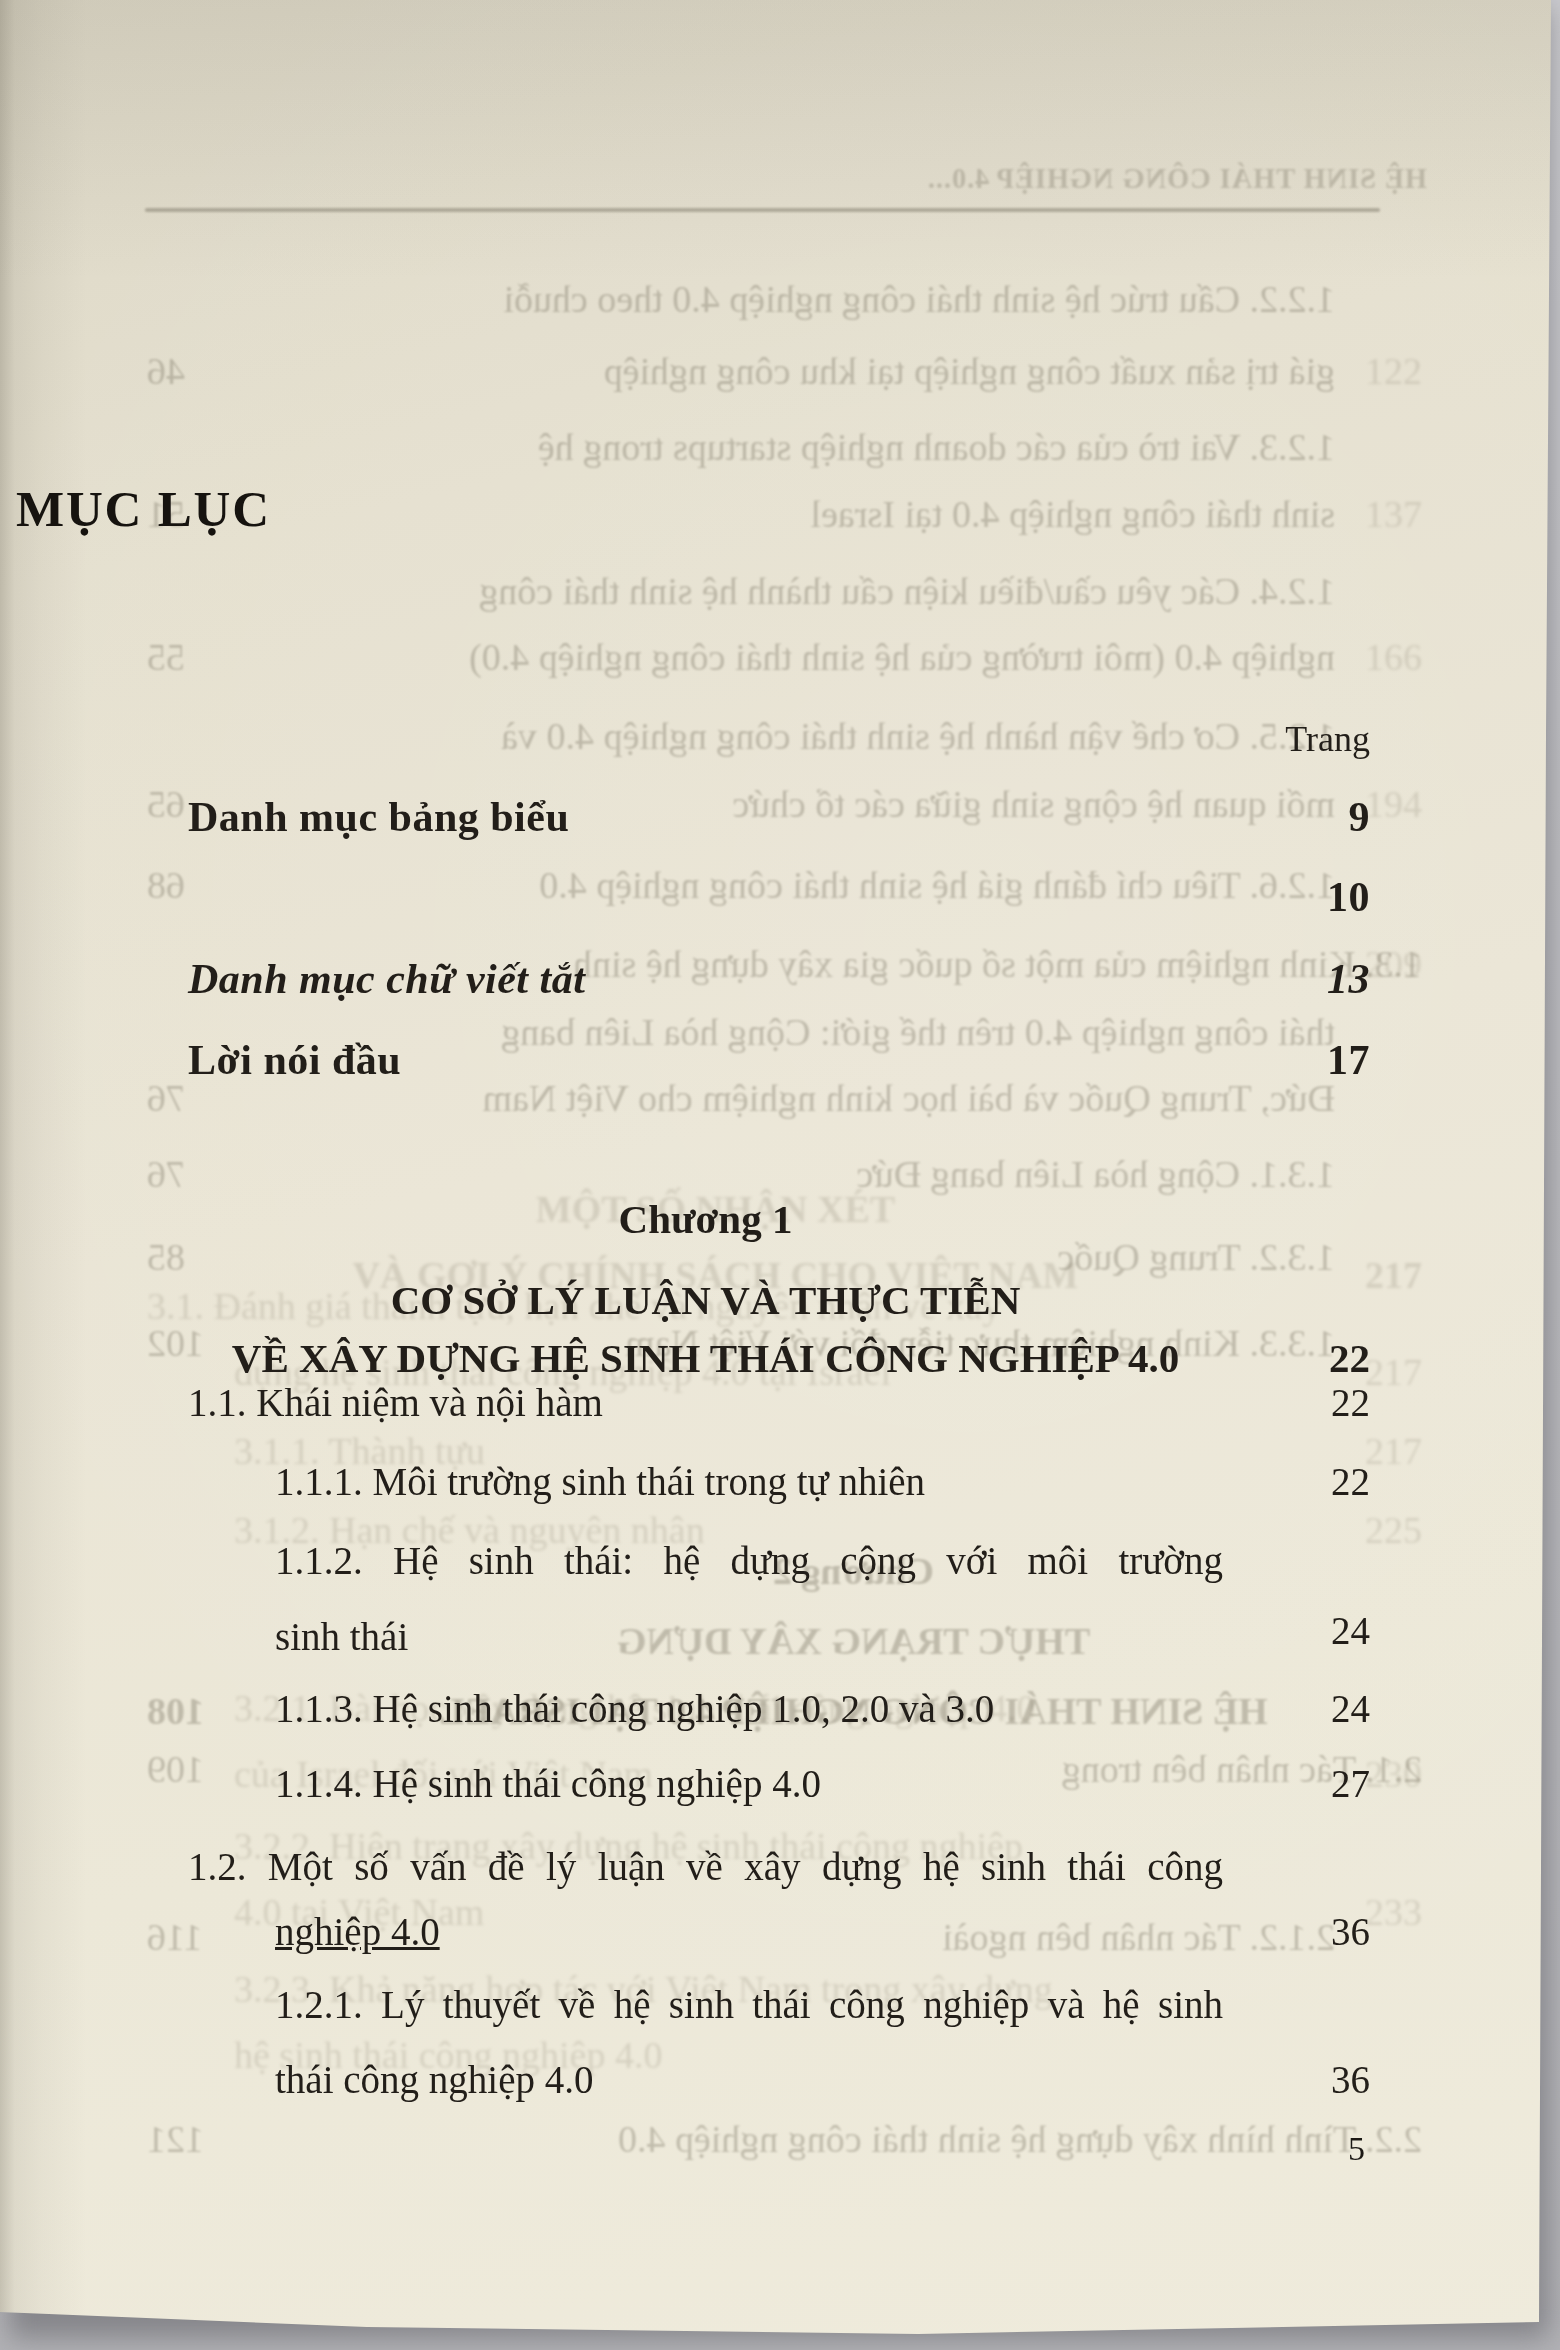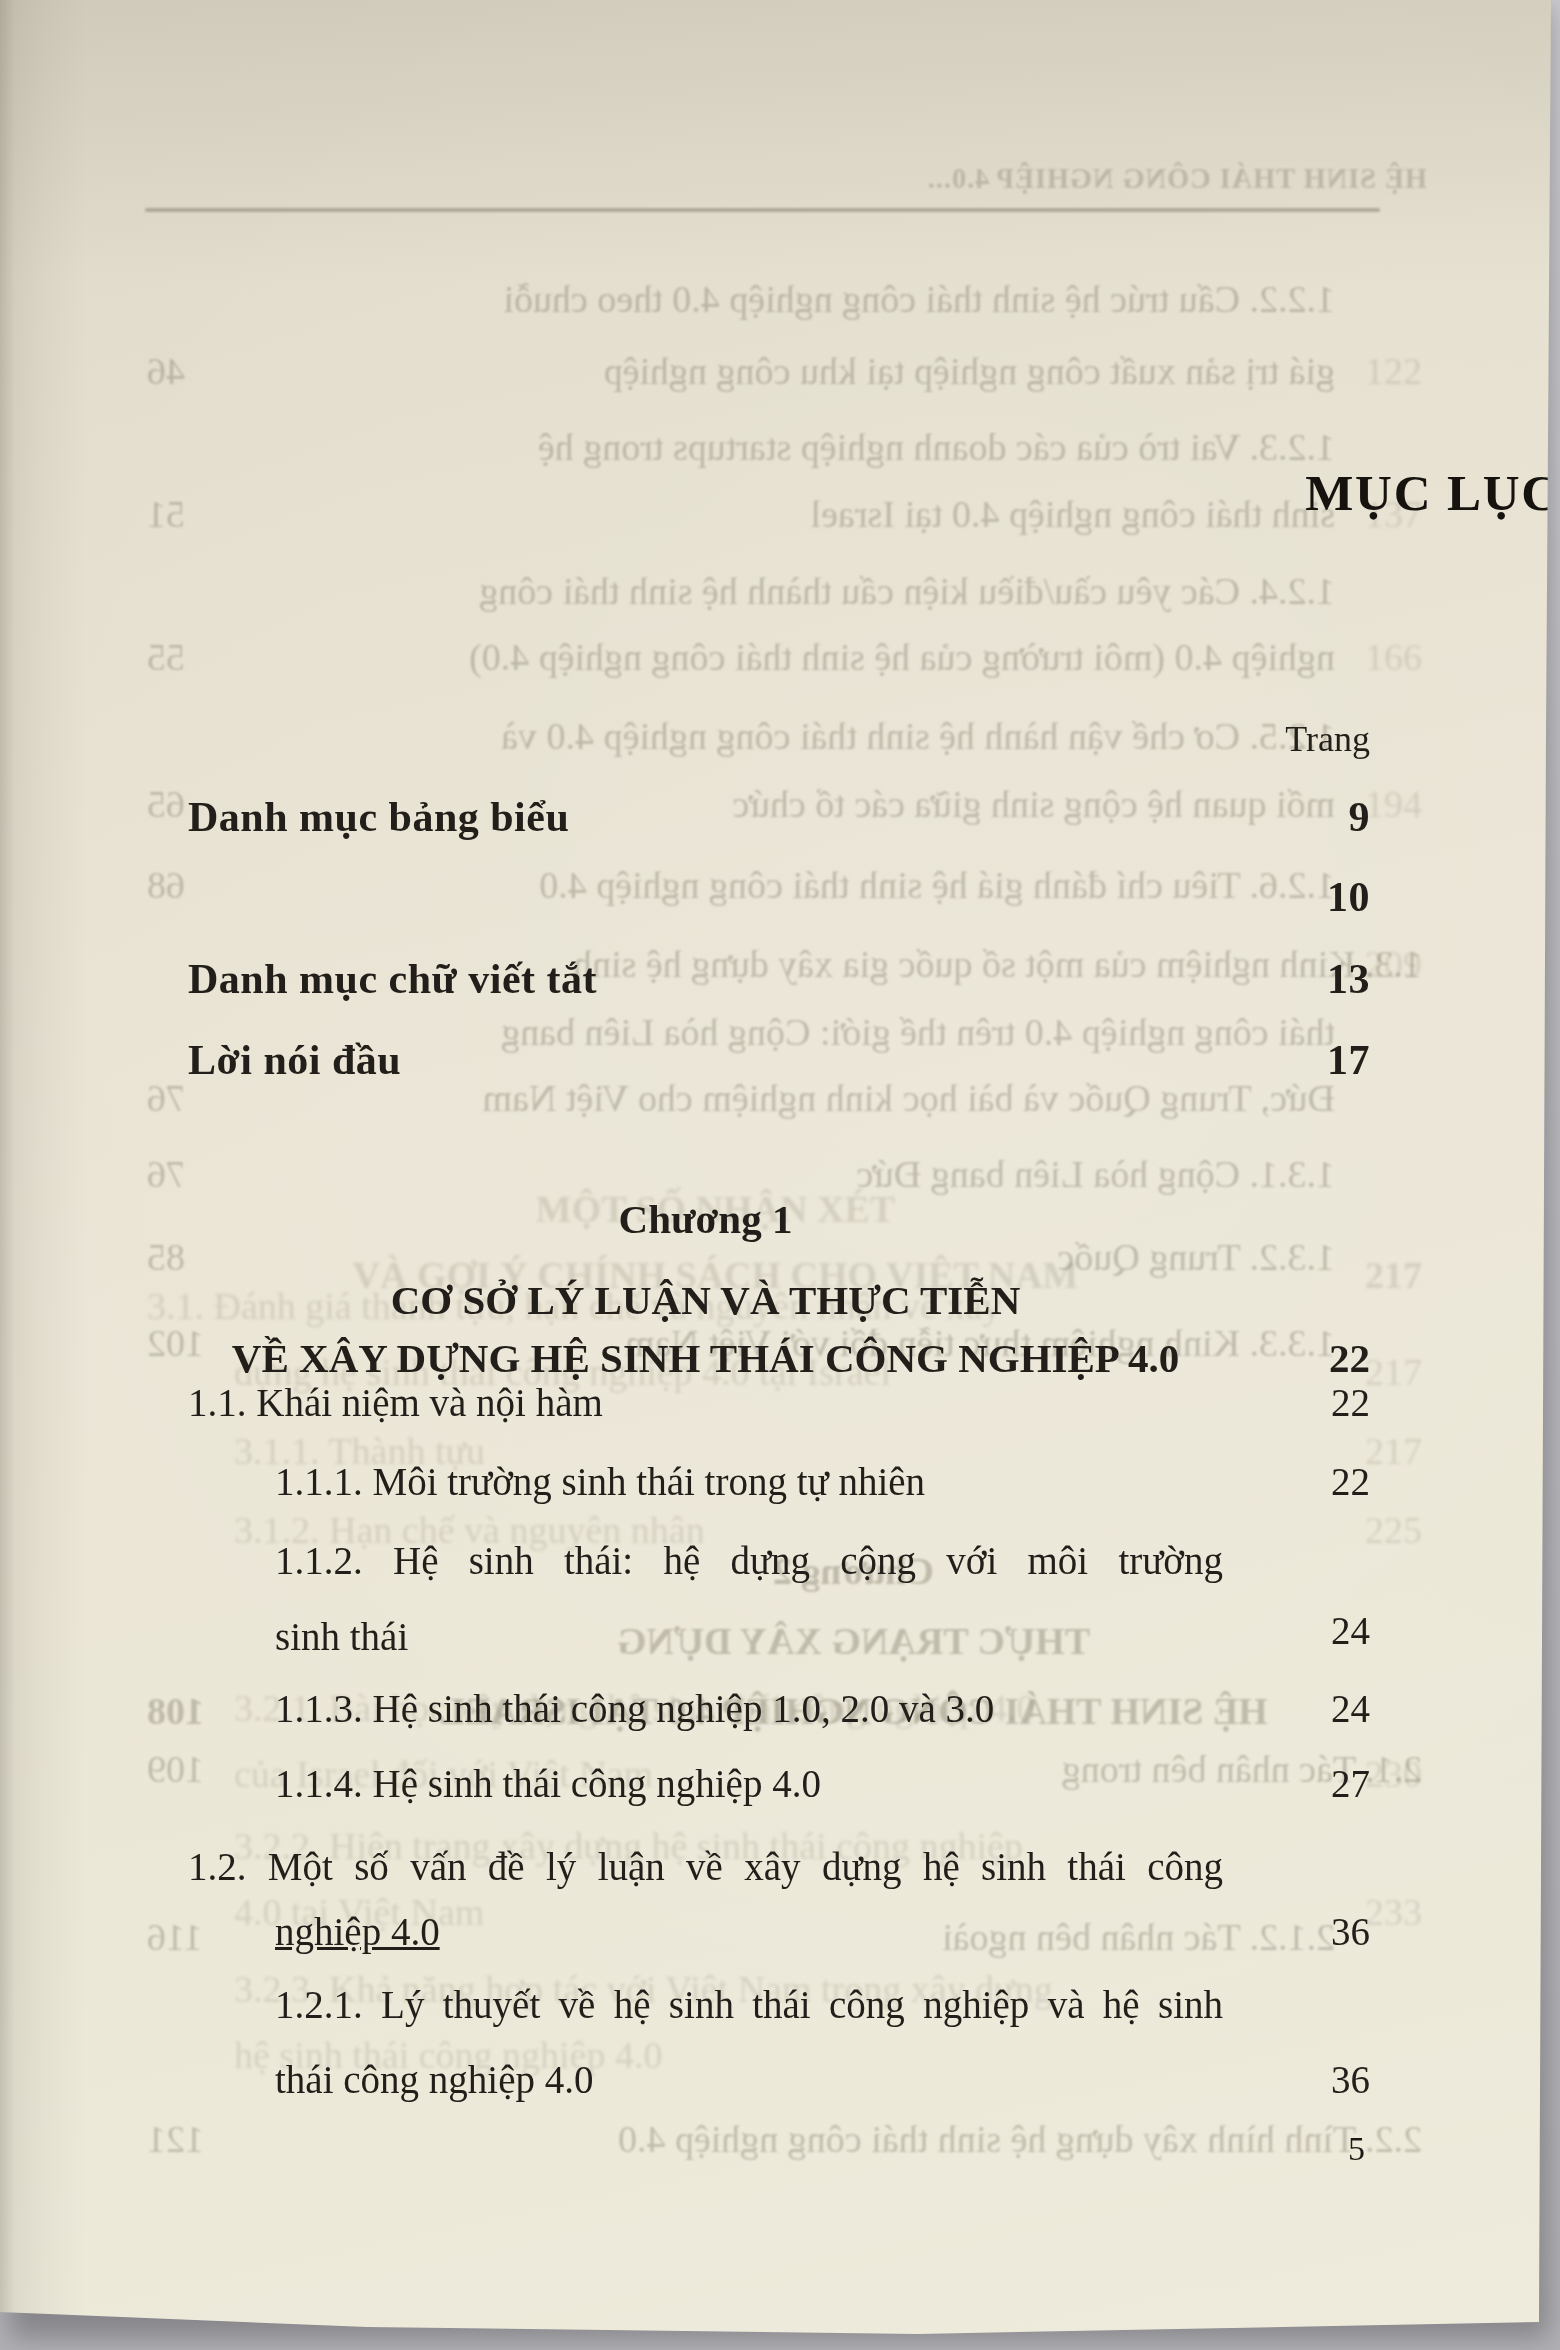--- a/index.html
+++ b/index.html
@@ -27,21 +27,21 @@
     position:absolute;top:163px;left:138px;right:133px;
     font-size:28.5px;font-weight:700;color:#6e6857;opacity:.30;
     filter:blur(0.8px);transform:scaleX(-1);text-align:left;letter-spacing:0.9px;
   }
   .bleed-rule{
     position:absolute;top:208px;left:145px;right:180px;height:3.7px;
     background:rgba(108,102,86,.42);filter:blur(0.9px);border-radius:1.8px;
   }
   
   .title{
-    position:absolute;top:464px;left:0;right:0;margin:0;text-align:right;
+    position:absolute;top:464px;left:0;right:0;margin:16px;text-align:left;
     font-size:51px;font-weight:700;letter-spacing:1.8px;color:#16130f;
   }
   .trang{
     position:absolute;top:718px;left:188px;right:190px;text-align:right;
     font-size:36px;color:#221e19;
   }
   .row{position:absolute;left:188px;right:190px;line-height:1.22;color:#221e19;}
   .row .t{display:block;margin-right:147px;}
   .row .p{position:absolute;right:0;top:0;}
   .row.c .t{text-align:center;}
@@ -218,21 +218,21 @@
     <div class="trang">Trang</div>
 
     <div id="rows">
         <div class="row fm" style="top: 792px;">
           <span class="t">Danh mục bảng biểu</span>
           <span class="p">9</span>
         </div>
         <div class="row fm" style="top: 872px;">
           <span class="p">10</span>
         </div>
-        <div class="row fm" style="top: 954px;">
+        <div class="row fm" style="top: 954px; font-style: italic;">
           <span class="t">Danh mục chữ viết tắt</span>
           <span class="p">13</span>
         </div>
         <div class="row fm" style="top: 1035px;">
           <span class="t">Lời nói đầu</span>
           <span class="p">17</span>
         </div>
         <div class="row hd b c" style="top: 1151px;">
           <span class="t">Chương 1</span>
         </div>

